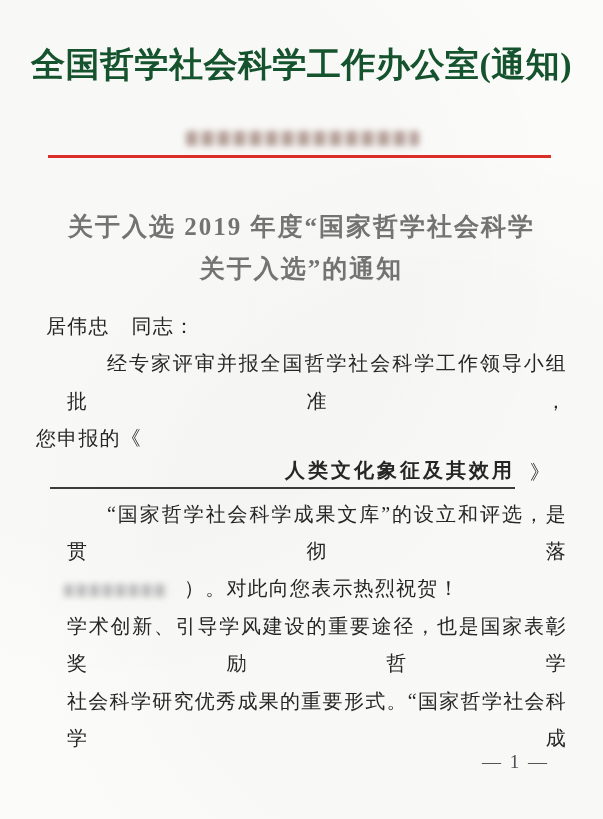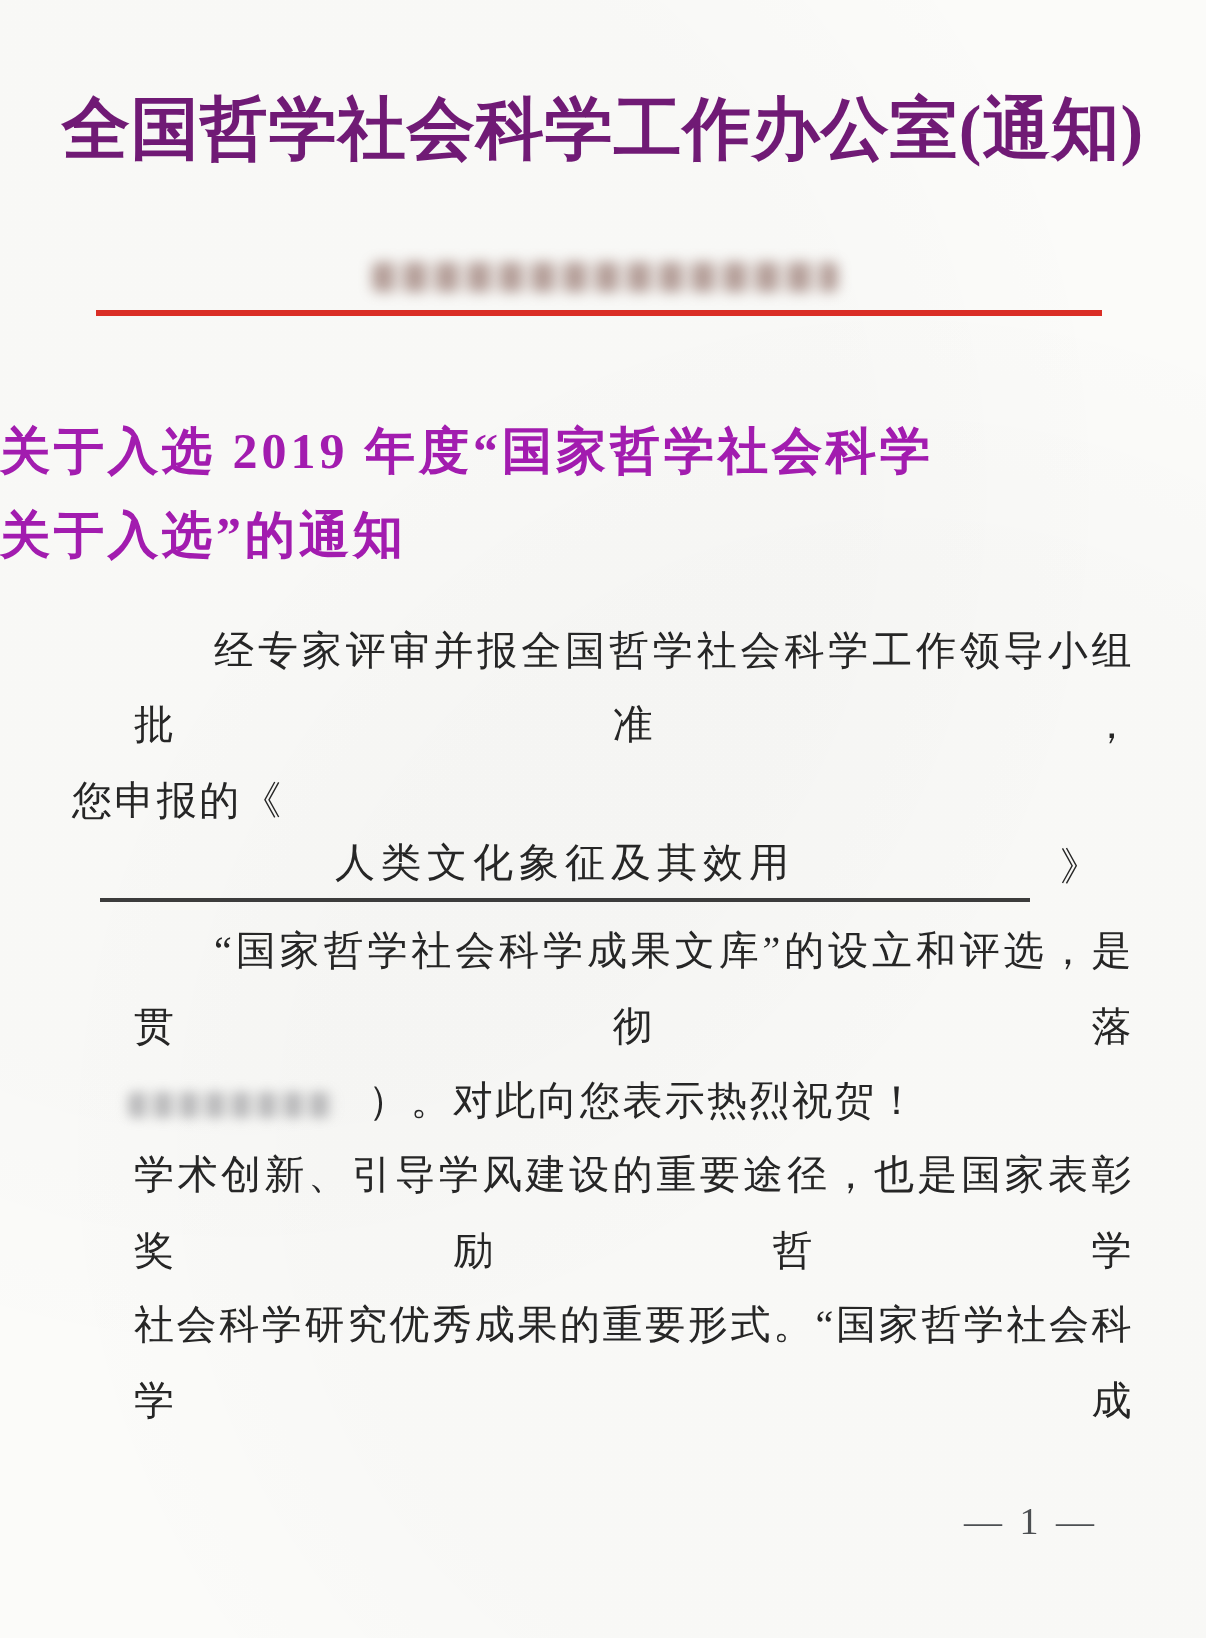--- a/index.html
+++ b/index.html
@@ -24,21 +24,21 @@
   
   .masthead {
     position: absolute;
     top: 42px;
     left: 0;
     right: 0;
     text-align: center;
     font-size: 34px;
     font-weight: 700;
     letter-spacing: 0.5px;
-    color: #701a75;
+    color: #14532d;
     white-space: nowrap;
   }
   
   .docnum-redact {
     position: absolute;
     top: 131px;
     left: 186px;
     width: 233px;
     height: 15px;
     background: repeating-linear-gradient(90deg,
@@ -54,25 +54,26 @@
     width: 503px;
     height: 3px;
     background: #da2e26;
   }
   
   .notice-title {
     position: absolute;
     top: 206px;
     left: 0;
     right: 0;
+    text-align: center;
     font-size: 25px;
     font-weight: 700;
     line-height: 42px;
     letter-spacing: 2px;
-    color: #a21caf;
+    color: #737373;
   }
   
   .body-block {
     position: absolute;
     top: 308px;
     left: 36px;
     width: 531px;
     font-size: 20px;
     line-height: 37.4px;
     letter-spacing: 1.2px;
@@ -92,22 +93,23 @@
     position: relative;
     height: 38px;
   }
   .book-underline {
     position: absolute;
     left: 14px;
     right: 52px;
     top: -6px;
     bottom: 7px;
     border-bottom: 2px solid #3c3c3c;
-    text-align: center;
+    text-align: right;
     letter-spacing: 3px;
+    font-weight: bold;
   }
   .book-close {
     position: absolute;
     right: 16px;
     top: -4px;
   }
   
   .approval-line { padding-left: 28px; }
   .approval-redact {
     display: inline-block;
@@ -143,20 +145,23 @@
 
   <div class="red-rule"></div>
 
   <div class="notice-title">
     <div>关于入选 2019 年度“国家哲学社会科学</div>
     <div>关于入选”的通知</div>
   </div>
 
   <div class="body-block">
 
+    <div class="line salutation">
+      <span>居伟忠</span><span class="gap"></span><span>同志：</span>
+    </div>
 
     <div class="line jl indent">经专家评审并报全国哲学社会科学工作领导小组批准，</div>
 
     <div class="line">您申报的《</div>
 
     <div class="line book-row">
       <span class="book-underline">人类文化象征及其效用</span>
       <span class="book-close">》</span>
     </div>
 

